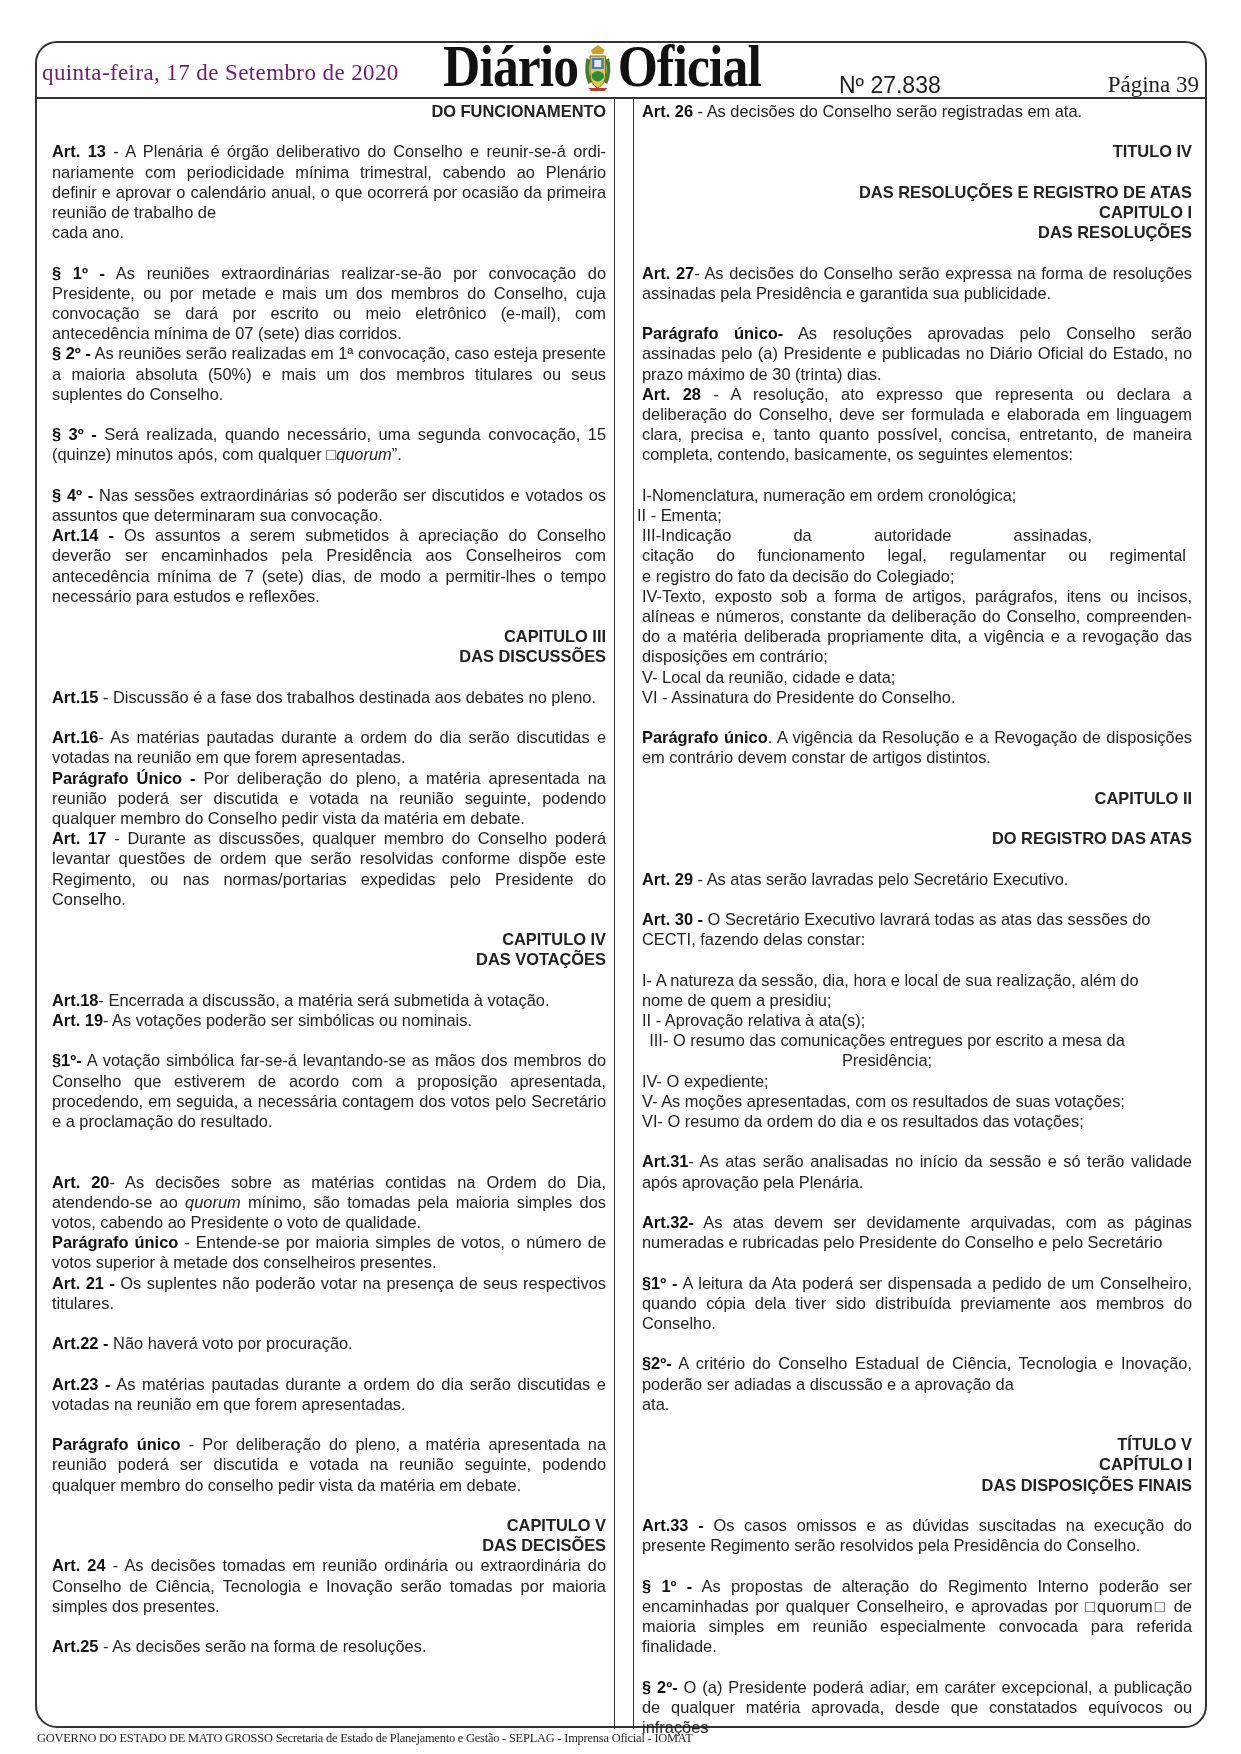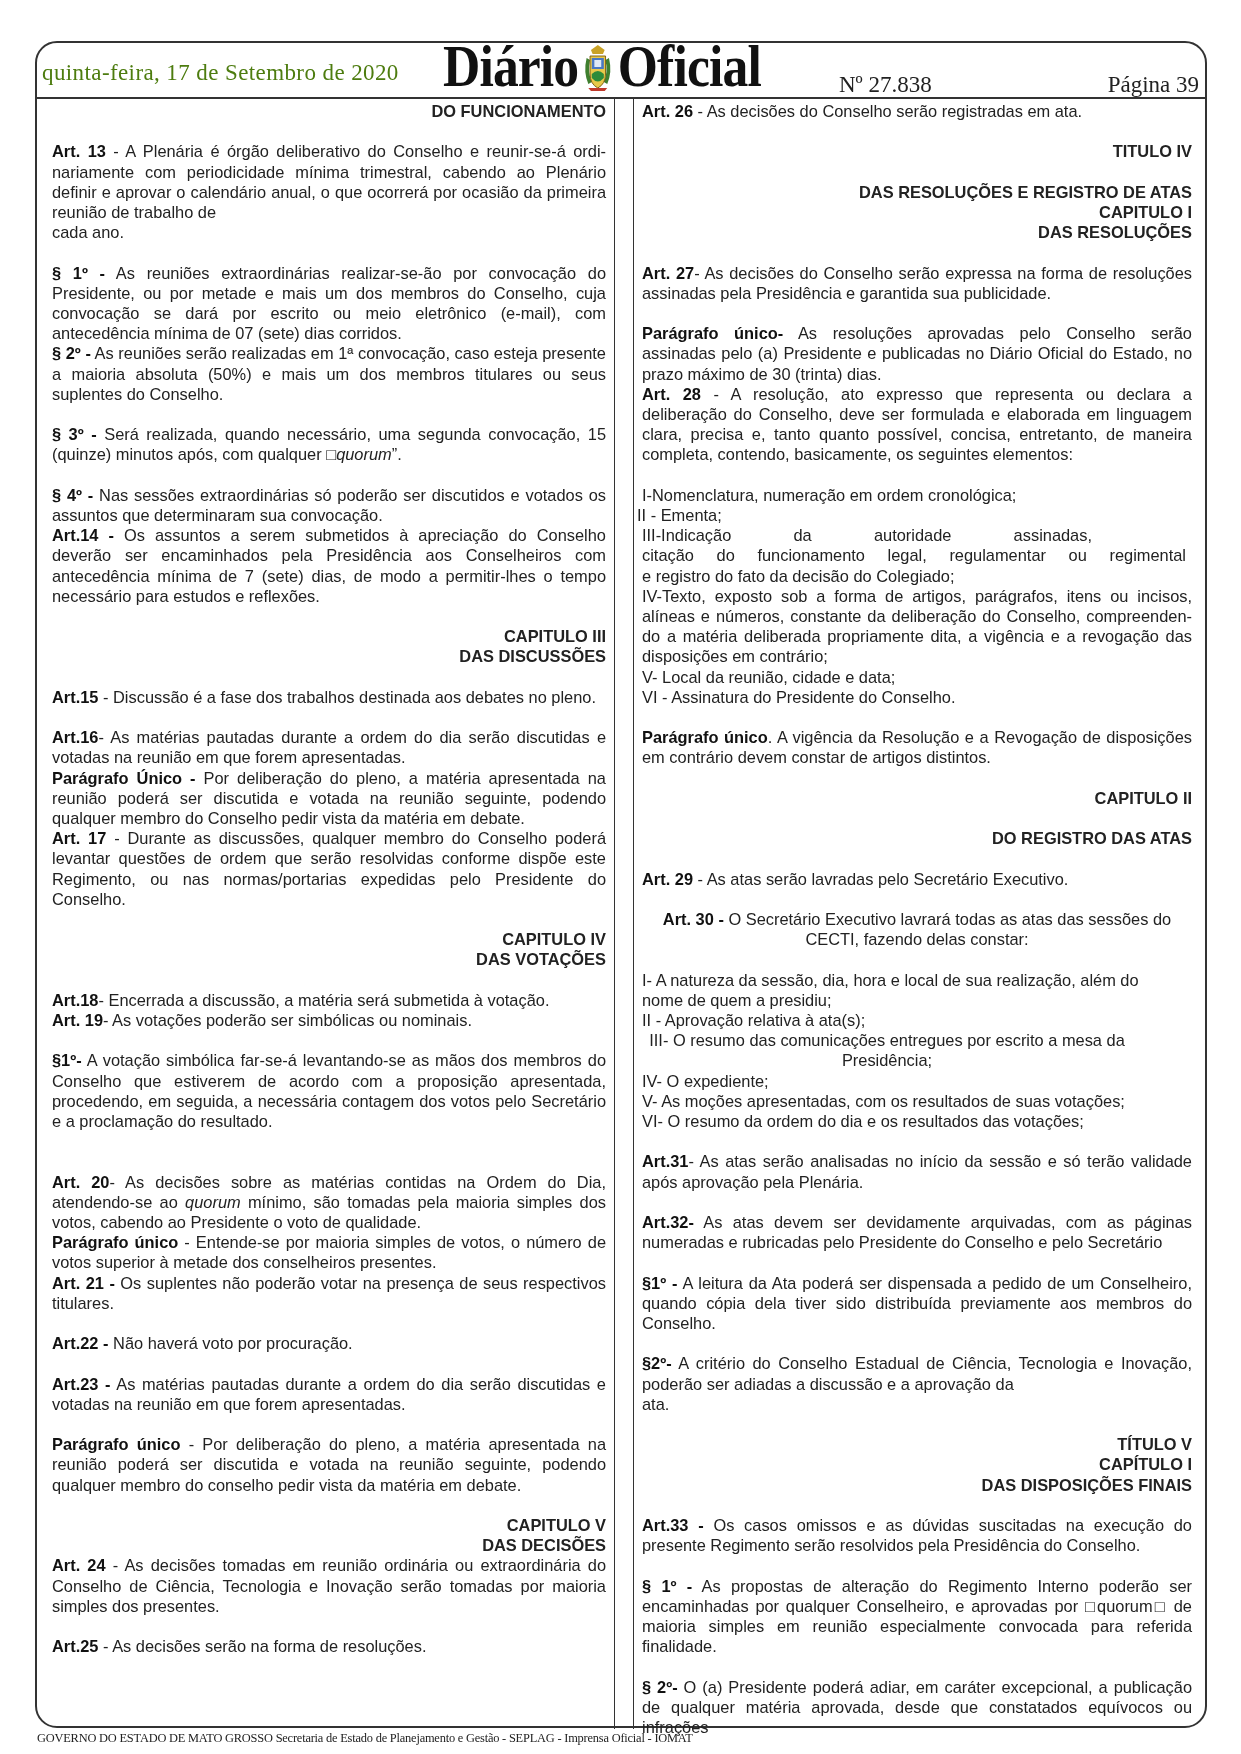--- a/index.html
+++ b/index.html
@@ -8,32 +8,32 @@
 
   .frame {
     position: absolute; left: 35px; top: 41px; width: 1172px; height: 1687px;
     border: 2px solid #333; border-radius: 22px;
   }
   .masthead {
     position: absolute; left: 37px; top: 44px; width: 1168px; height: 56px;
   }
   .mh-date {
     position: absolute; left: 5px; top: 16px;
-    font-family: "Liberation Serif", serif; font-size: 23px; color: #4d7c0f; letter-spacing: 0.4px;
+    font-family: "Liberation Serif", serif; font-size: 23px; color: #701a75; letter-spacing: 0.4px;
   }
   .mh-title {
     position: absolute; left: 406px; top: -8px;
     font-family: "Liberation Serif", serif; font-weight: bold; font-size: 60px; line-height: 60px;
     color: #111; letter-spacing: -1px; transform: scaleX(0.86); transform-origin: left top;
     white-space: nowrap;
   }
   .mh-title .seal { display: inline-block; width: 42px; height: 48px; vertical-align: -6px; margin: 0 2px; }
   .mh-number {
     position: absolute; left: 802px; top: 28px;
-    font-family: Liberation Serif, serif; font-size: 23px; color: #222;
+    font-family: Liberation Sans, sans-serif; font-size: 23px; color: #222;
   }
   .mh-page {
     position: absolute; right: 6px; top: 28px;
     font-family: "Liberation Serif", serif; font-size: 23px; color: #222;
   }
   .mh-rule { position: absolute; left: 37px; top: 97px; width: 1168px; height: 2px; background: #333; }
 
   .col-divider-a { position: absolute; left: 614px; top: 99px; width: 1px; height: 1630px; background: #333; }
   .col-divider-b { position: absolute; left: 633px; top: 99px; width: 1px; height: 1630px; background: #333; }
 
@@ -154,21 +154,21 @@
   <p>VI - Assinatura do Presidente do Conselho.</p>
   <div class="gap"></div>
   <p><b>Parágrafo único</b><span>. A vigência da Resolução e a Revogação de disposições em contrário devem constar de artigos distintos.</span></p>
   <div class="gap"></div>
   <p class="head">CAPITULO II</p>
   <div class="gap"></div>
   <p class="head">DO REGISTRO DAS ATAS</p>
   <div class="gap"></div>
   <p><b>Art. 29</b><span> - As atas serão lavradas pelo Secretário Executivo.</span></p>
   <div class="gap"></div>
-  <p style="text-align:center"><b>Art. 30 -</b><span> O Secretário Executivo lavrará todas as atas das sessões do CECTI, fazendo delas constar:</span></p>
+  <p style="text-align:left"><b>Art. 30 -</b><span> O Secretário Executivo lavrará todas as atas das sessões do CECTI, fazendo delas constar:</span></p>
   <div class="gap"></div>
   <p style="text-align:left; padding-right:40px">I- A natureza da sessão, dia, hora e local de sua realização, além do nome de quem a presidiu;</p>
   <p>II - Aprovação relativa à ata(s);</p>
   <p style="text-align:center; padding-right:60px">III- O resumo das comunicações entregues por escrito a mesa da Presidência;</p>
   <p>IV- O expediente;</p>
   <p>V- As moções apresentadas, com os resultados de suas votações;</p>
   <p>VI- O resumo da ordem do dia e os resultados das votações;</p>
   <div class="gap"></div>
   <p><b>Art.31</b><span>- As atas serão analisadas no início da sessão e só terão validade após aprovação pela Plenária.</span></p>
   <div class="gap"></div>

